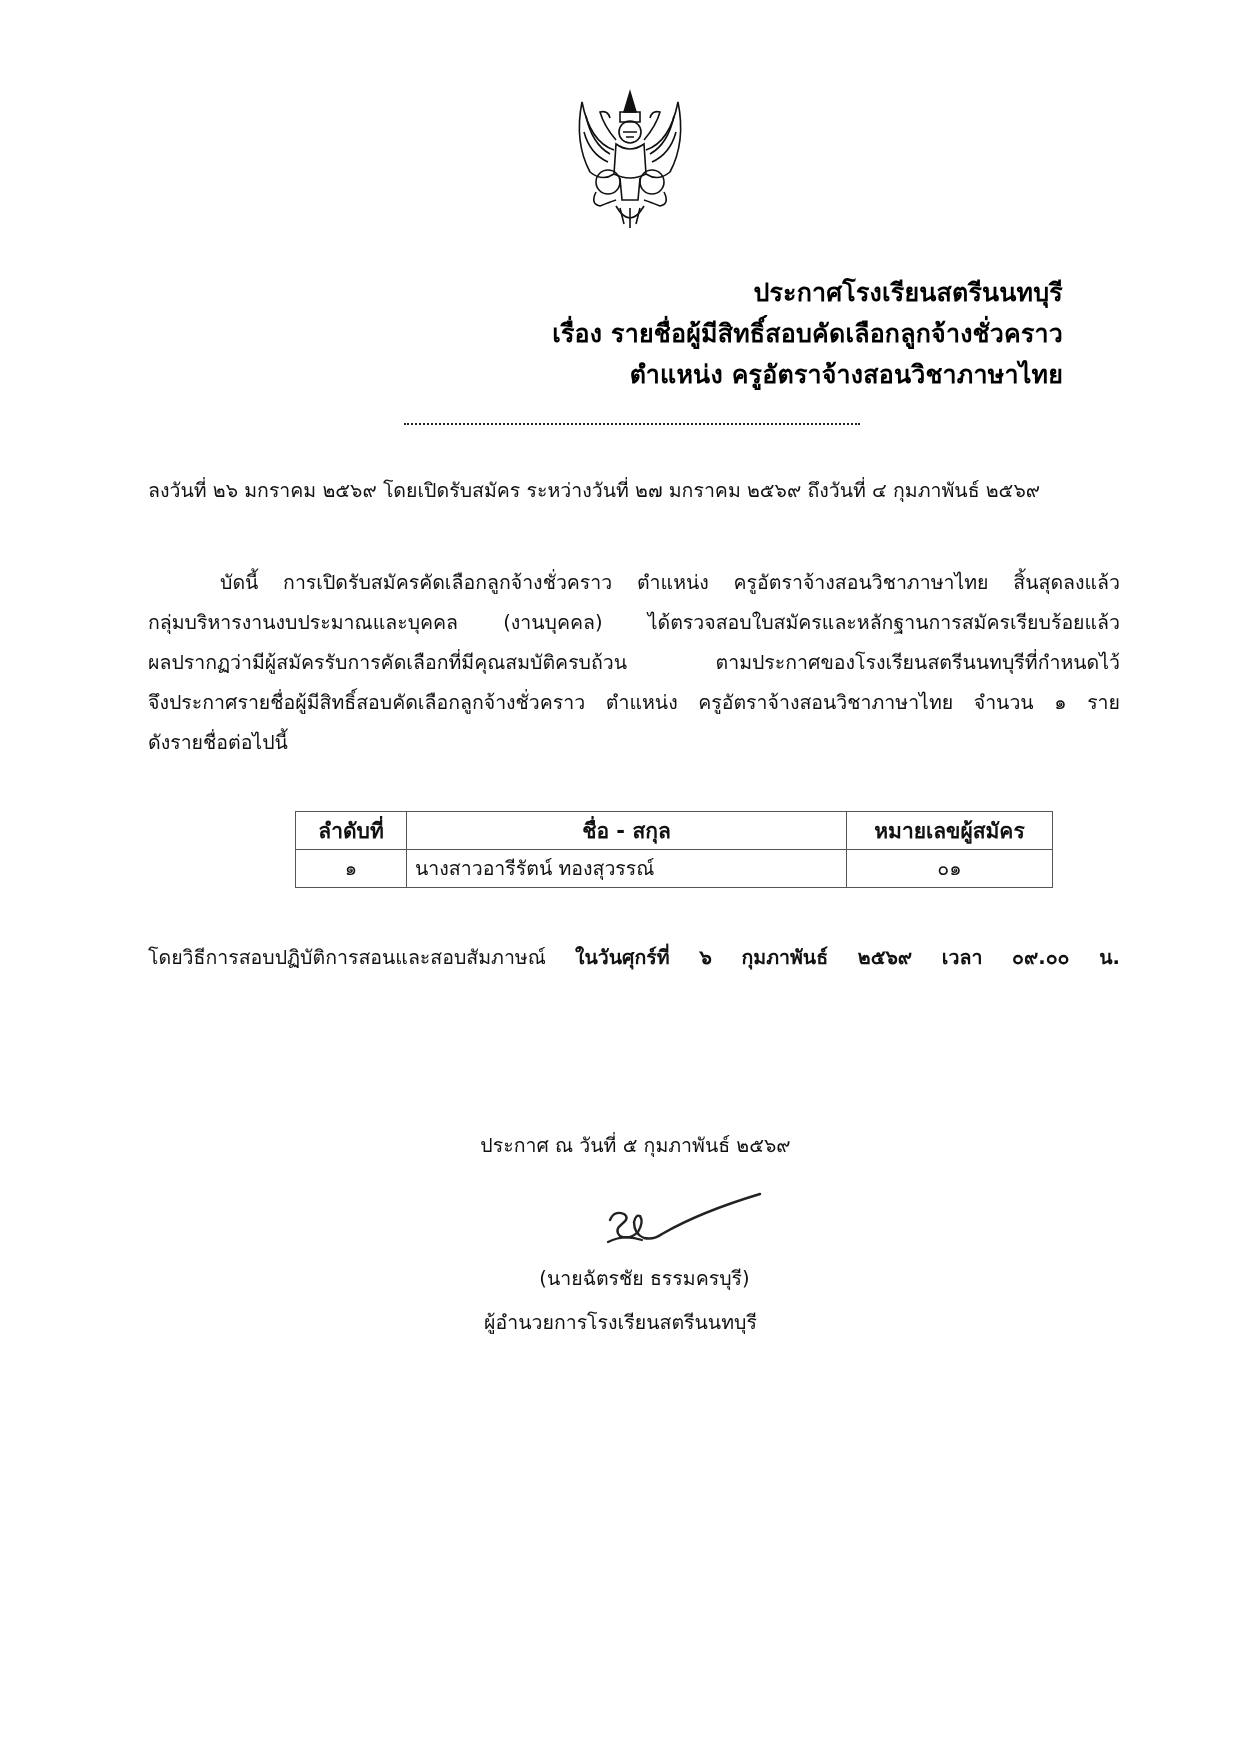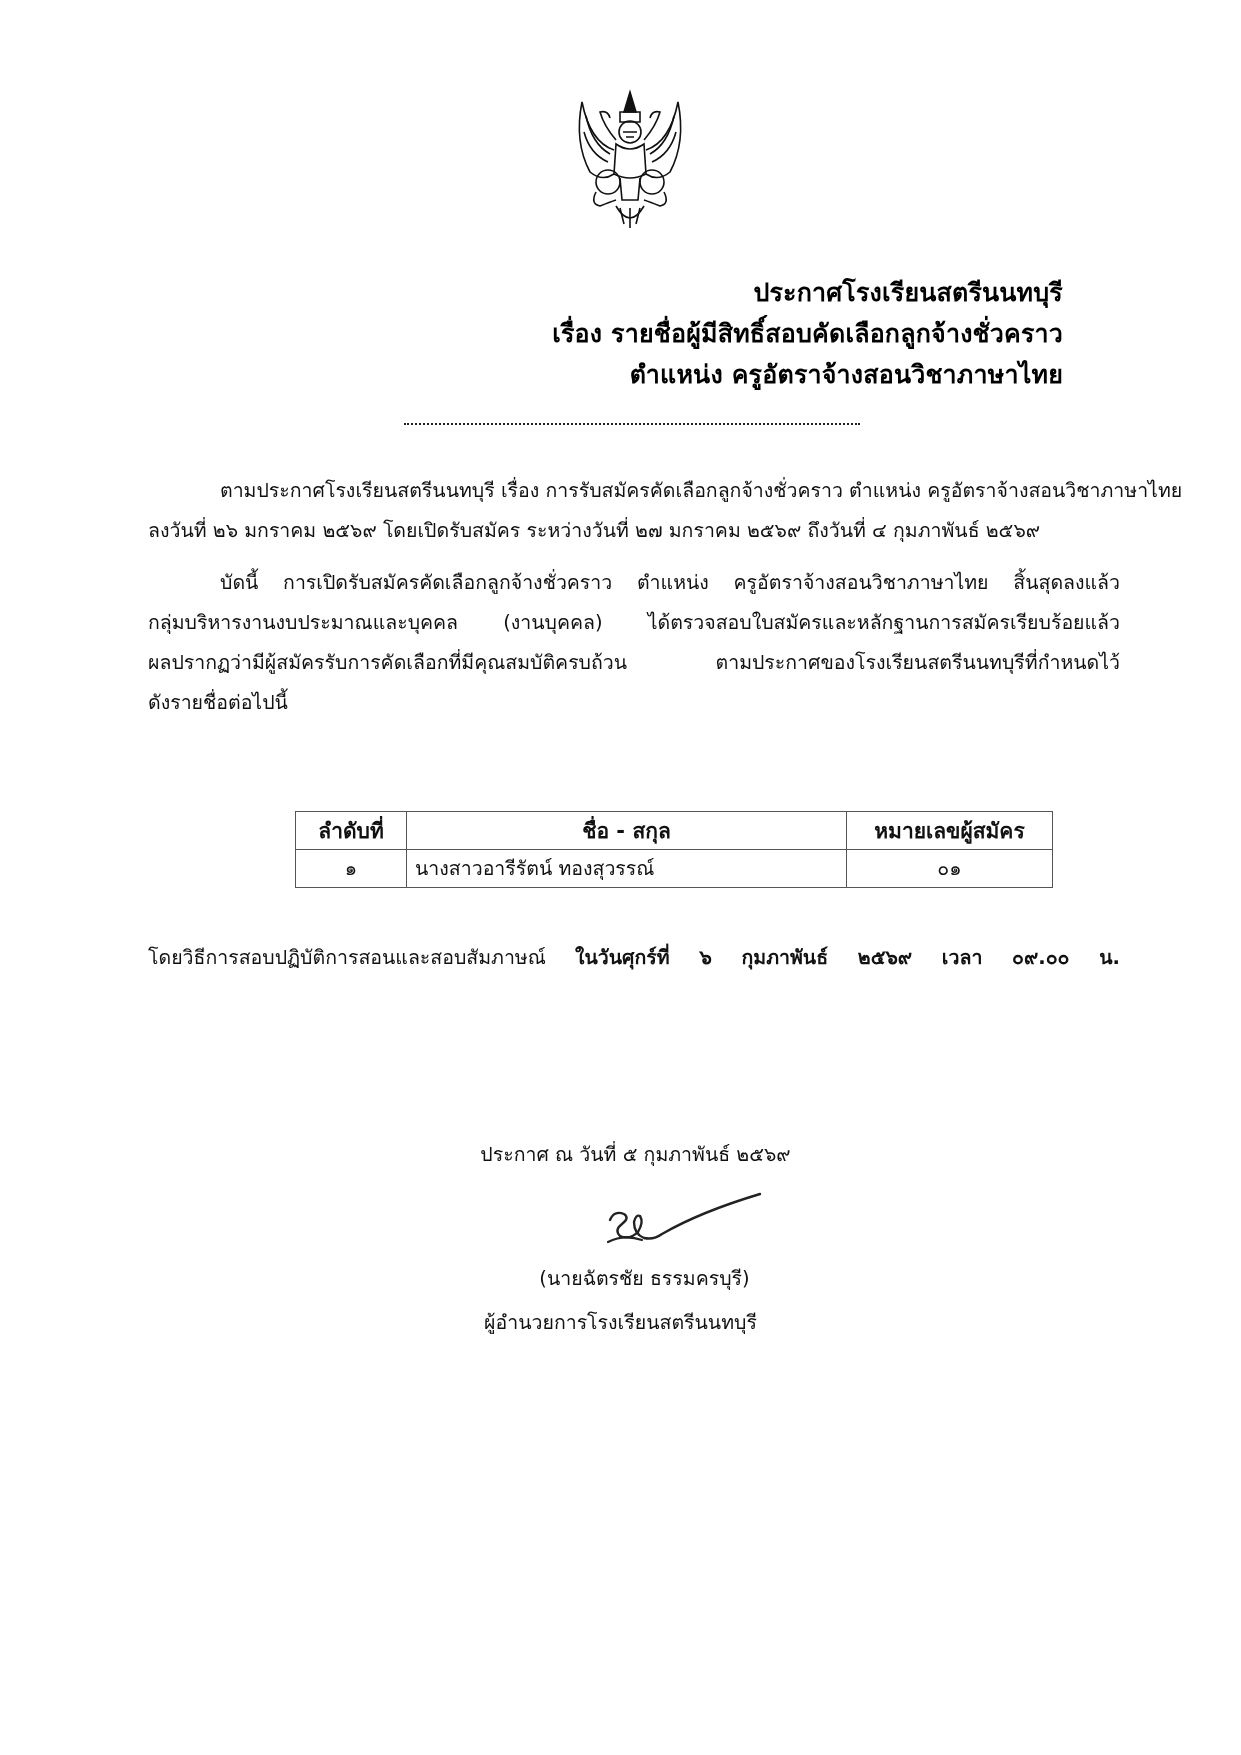--- a/index.html
+++ b/index.html
@@ -68,28 +68,28 @@
 
 <div class="title-block">
   <div class="title-line">ประกาศโรงเรียนสตรีนนทบุรี</div>
   <div class="title-line">เรื่อง  รายชื่อผู้มีสิทธิ์สอบคัดเลือกลูกจ้างชั่วคราว</div>
   <div class="title-line">ตำแหน่ง  ครูอัตราจ้างสอนวิชาภาษาไทย</div>
 </div>
 
 <div class="dots"></div>
 
 <div class="para" style="top:471px;">
-  <span class="line"><span class="indent"></span><span>ตามประกาศโรงเรียนสตรีนนทบุรี เรื่อง การรับสมัครคัดเลือกลูกจ้างชั่วคราว ตำแหน่ง ครูอัตราจ้างสอนวิชาภาษาไทย</span></span>
   <span class="line last">ลงวันที่ ๒๖ มกราคม ๒๕๖๙ โดยเปิดรับสมัคร ระหว่างวันที่ ๒๗ มกราคม ๒๕๖๙ ถึงวันที่ ๔ กุมภาพันธ์ ๒๕๖๙</span>
 </div>
 
 <div class="para" style="top:563px;">
   <span class="line"><span class="indent"></span><span>บัดนี้  การเปิดรับสมัครคัดเลือกลูกจ้างชั่วคราว  ตำแหน่ง  ครูอัตราจ้างสอนวิชาภาษาไทย  สิ้นสุดลงแล้ว</span></span>
   <span class="line">กลุ่มบริหารงานงบประมาณและบุคคล  (งานบุคคล)  ได้ตรวจสอบใบสมัครและหลักฐานการสมัครเรียบร้อยแล้ว</span>
   <span class="line">ผลปรากฏว่ามีผู้สมัครรับการคัดเลือกที่มีคุณสมบัติครบถ้วน  ตามประกาศของโรงเรียนสตรีนนทบุรีที่กำหนดไว้</span>
+  <span class="line">จึงประกาศรายชื่อผู้มีสิทธิ์สอบคัดเลือกลูกจ้างชั่วคราว  ตำแหน่ง  ครูอัตราจ้างสอนวิชาภาษาไทย  จำนวน ๑ ราย</span>
   <span class="line last">ดังรายชื่อต่อไปนี้</span>
 </div>
 
 <table class="applicants">
   <colgroup>
     <col style="width:104px">
     <col style="width:412px">
     <col style="width:193px">
   </colgroup>
   <thead>
@@ -105,21 +105,21 @@
       <td class="l">นางสาวอารีรัตน์  ทองสุวรรณ์</td>
       <td class="c">๐๑</td>
     </tr>
   </tbody>
 </table>
 
 <div class="para" style="top:938px;">
   <span class="line"><span>โดยวิธีการสอบปฏิบัติการสอนและสอบสัมภาษณ์ </span><span class="b">ในวันศุกร์ที่  ๖  กุมภาพันธ์  ๒๕๖๙  เวลา ๐๙.๐๐ น.</span></span>
 </div>
 
-<div class="sign-block" style="top:1130px; padding-left:30px; box-sizing:border-box;margin-top:9px;">ประกาศ  ณ  วันที่  ๕  กุมภาพันธ์  ๒๕๖๙</div>
+<div class="sign-block" style="top:1130px; padding-left:30px; box-sizing:border-box;">ประกาศ  ณ  วันที่  ๕  กุมภาพันธ์  ๒๕๖๙</div>
 
 <svg class="signature" viewBox="0 0 170 70">
   <path d="M10 32 Q14 22 24 26 Q30 30 22 36 Q14 42 20 48 Q30 52 38 44 Q44 34 40 28 Q36 26 34 34 Q34 46 44 50 Q54 52 62 46 Q100 24 160 6" fill="none" stroke="#222" stroke-width="2.4" stroke-linecap="round"></path>
   <path d="M8 54 Q24 46 42 52" fill="none" stroke="#222" stroke-width="2.2" stroke-linecap="round"></path>
 </svg>
 
 <div class="sign-block" style="top:1263px; padding-left:48px; box-sizing:border-box;">(นายฉัตรชัย  ธรรมครบุรี)</div>
 <div class="sign-block" style="top:1299px; box-sizing:border-box;margin-top:8px;">ผู้อำนวยการโรงเรียนสตรีนนทบุรี</div>
 
 </body></html>

